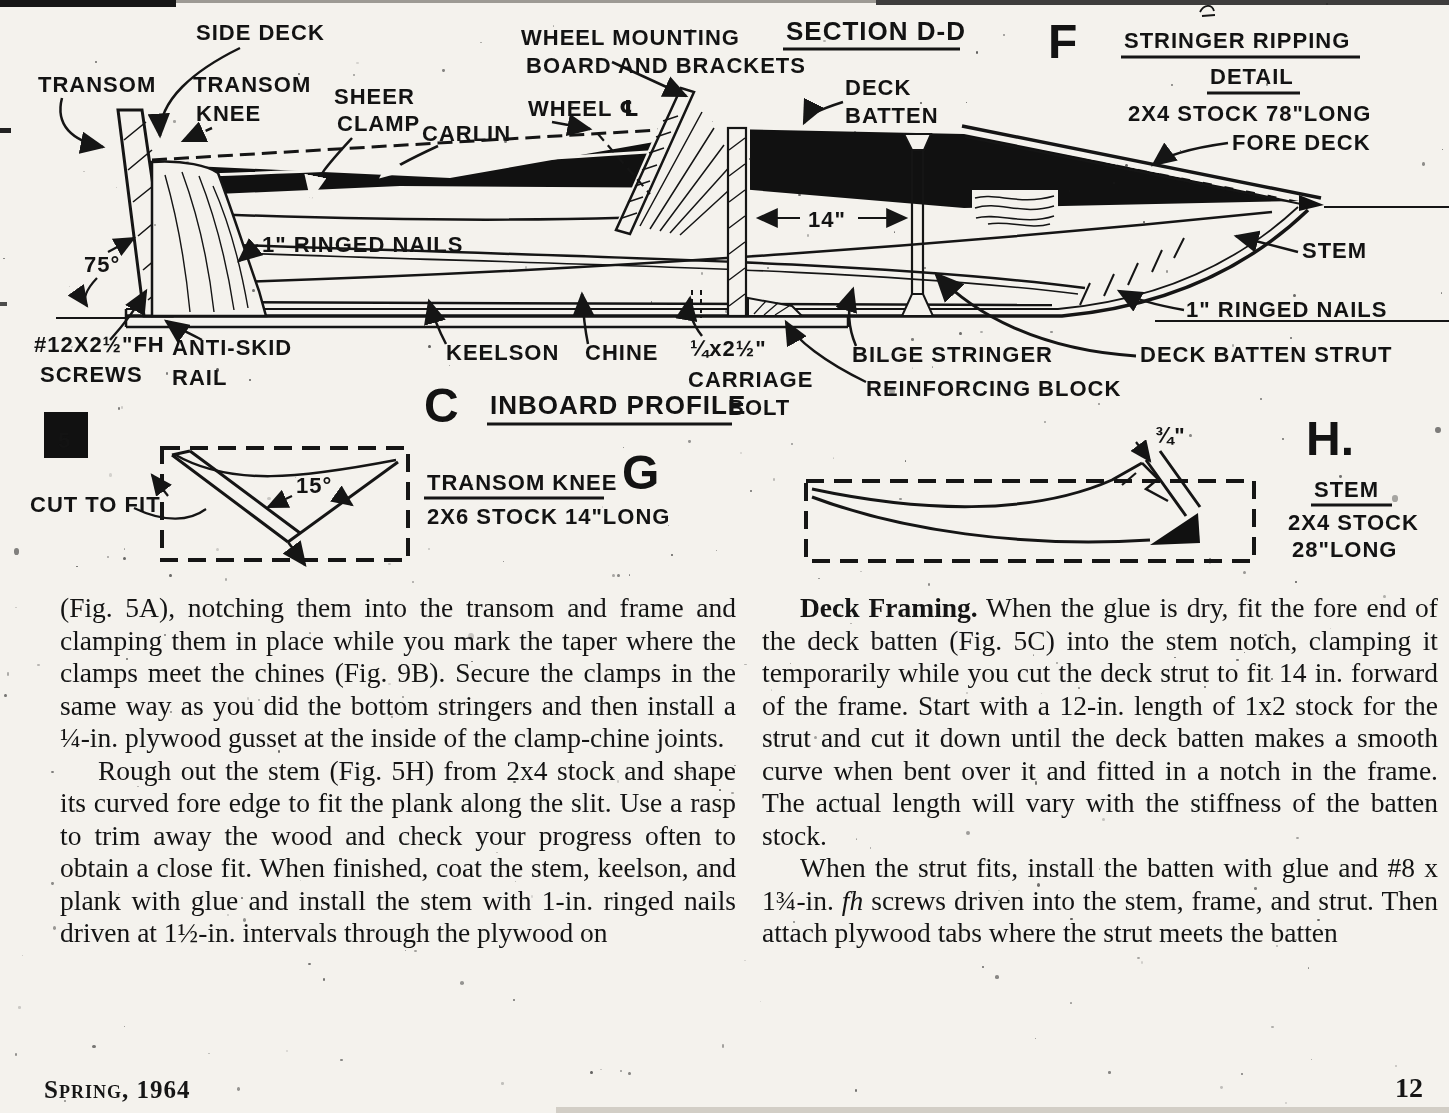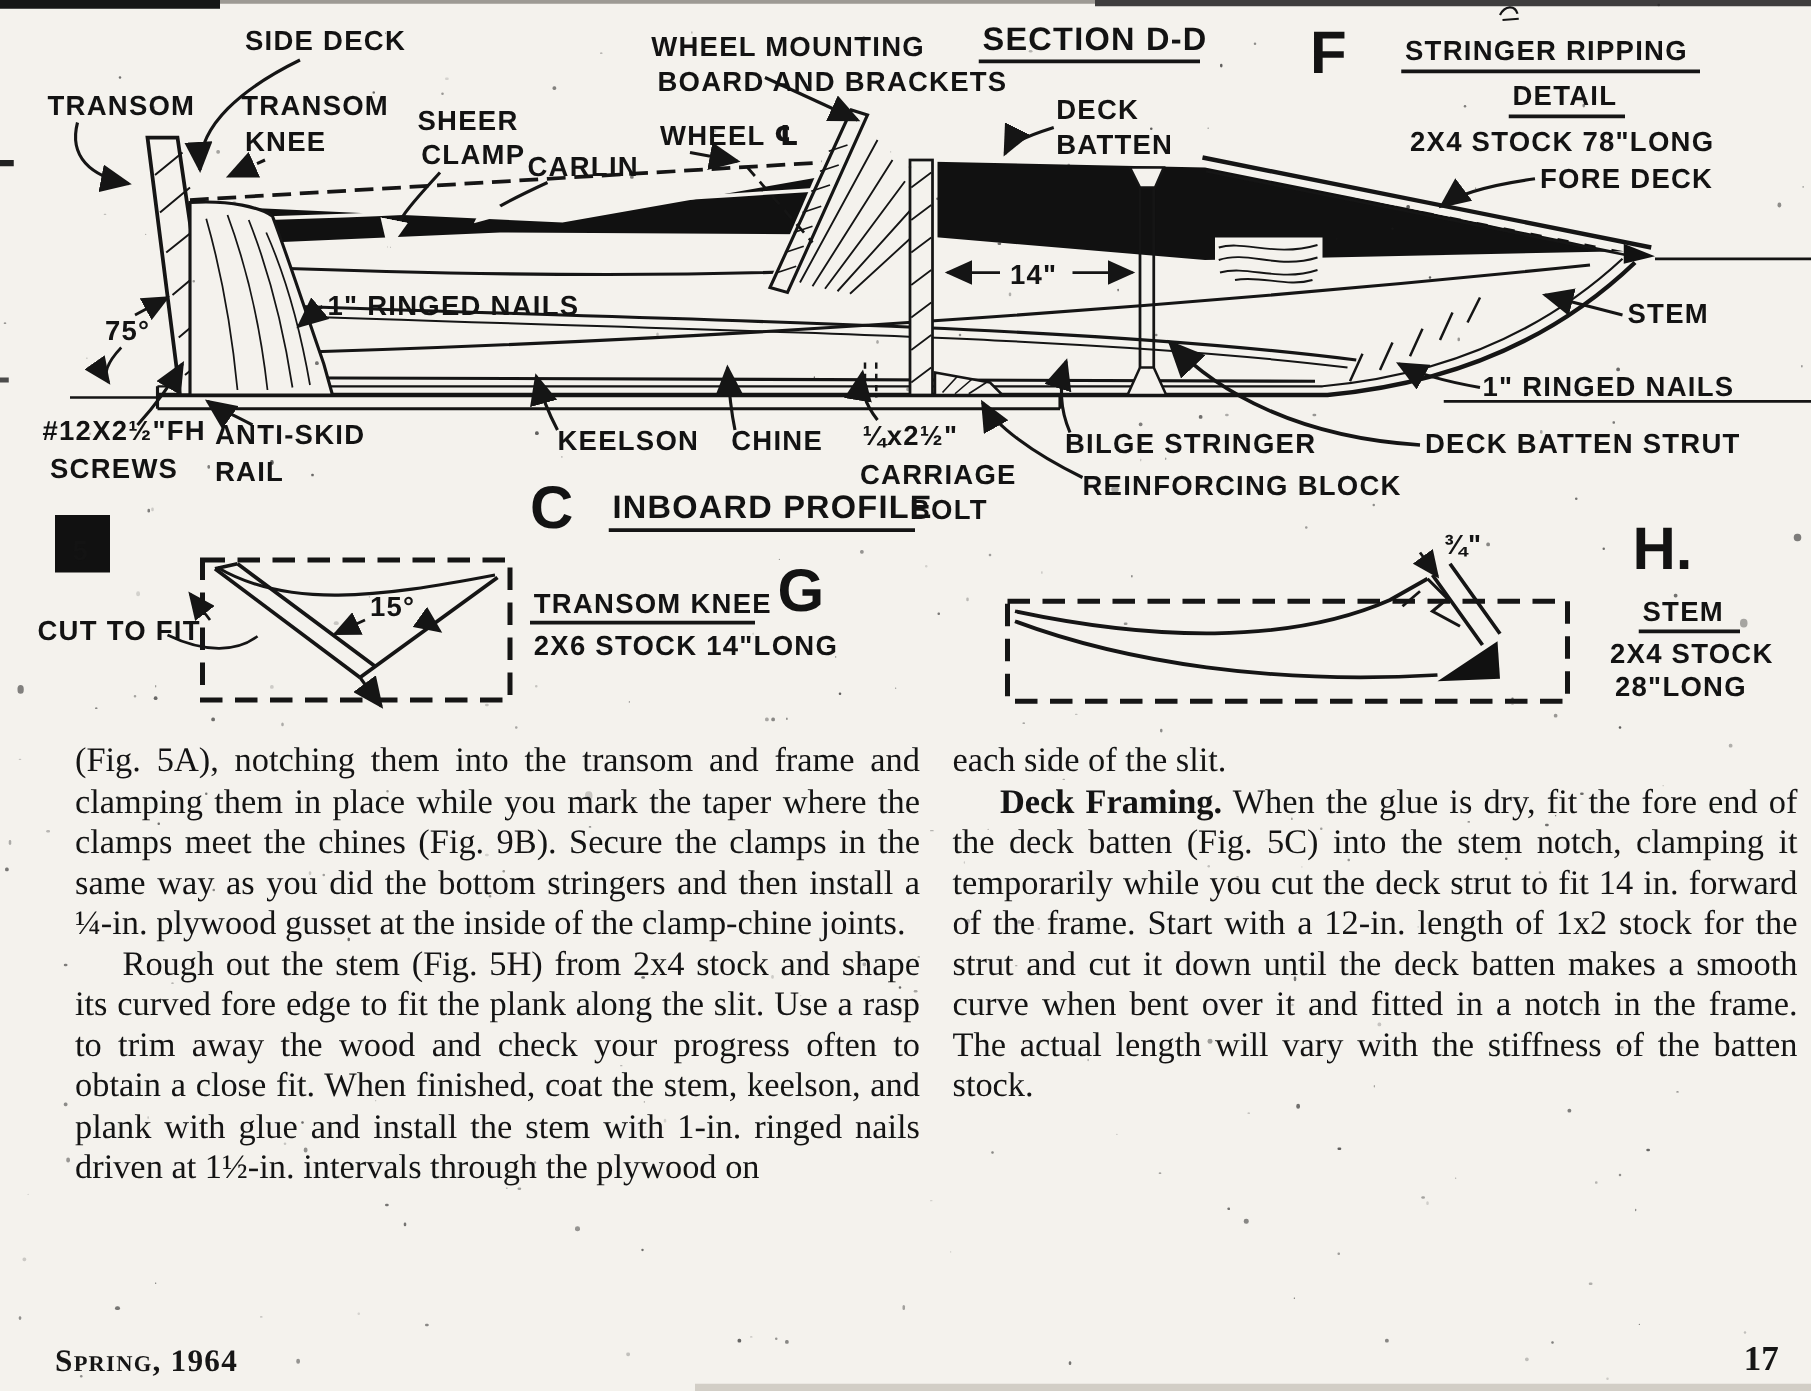--- a/index.html
+++ b/index.html
@@ -297,27 +297,27 @@
       <text class="dlabel" x="1292" y="557" stroke="none">28"LONG</text>
     </g>
   </svg>
 
   <div class="cols">
     <div class="col col-left">
       <p>(Fig. 5A), notching them into the transom and frame and clamping them in place while you mark the taper where the clamps meet the chines (Fig. 9B). Secure the clamps in the same way as you did the bottom stringers and then install a ¼-in. plywood gusset at the inside of the clamp-chine joints.</p>
       <p class="ind">Rough out the stem (Fig. 5H) from 2x4 stock and shape its curved fore edge to fit the plank along the slit. Use a rasp to trim away the wood and check your progress often to obtain a close fit. When finished, coat the stem, keelson, and plank with glue and install the stem with 1-in. ringed nails driven at 1½-in. intervals through the plywood on</p>
     </div>
     <div class="col col-right">
-      <p>each side of the slit.</p>
       <p class="ind"><b>Deck Framing.</b><span>  When the glue is dry, fit the fore end of the deck batten (Fig. 5C) into the stem notch, clamping it temporarily while you cut the deck strut to fit 14 in. forward of the frame.  Start with a 12-in. length of 1x2 stock for the strut and cut it down until the deck batten makes a smooth curve when bent over it and fitted in a notch in the frame. The actual length will vary with the stiffness of the batten stock.</span></p>
+      <p class="ind"><span>When the strut fits, install the batten with glue and #8 x 1¾-in. </span><i>fh</i><span> screws driven into the stem, frame, and strut.  Then attach plywood tabs where the strut meets the batten</span></p>
     </div>
   </div>
 
   <span class="footer-left">Spring, 1964</span>
-  <span class="footer-right">17</span>
+  <span class="footer-right">12</span>
 
   <div class="art" style="left:0;top:0;width:176px;height:7px;background:#161616;"></div>
   <div class="art" style="left:176px;top:0;width:700px;height:3px;background:#56524b;opacity:.55;"></div>
   <div class="art" style="left:876px;top:0;width:573px;height:5px;background:#1d1d1d;opacity:.85;"></div>
   <div class="art" style="left:556px;top:1107px;width:893px;height:6px;background:#b6b0a5;opacity:.55;"></div>
   <div class="art" style="left:0;top:128px;width:11px;height:5px;background:#222;"></div>
   <div class="art" style="left:0;top:302px;width:7px;height:4px;background:#222;opacity:.8;"></div>
 
   <div id="noise">
       <span style="left: 1164.12px; top: 941.649px; width: 1.05719px; height: 1.0883px; opacity: 0.36;"></span>

